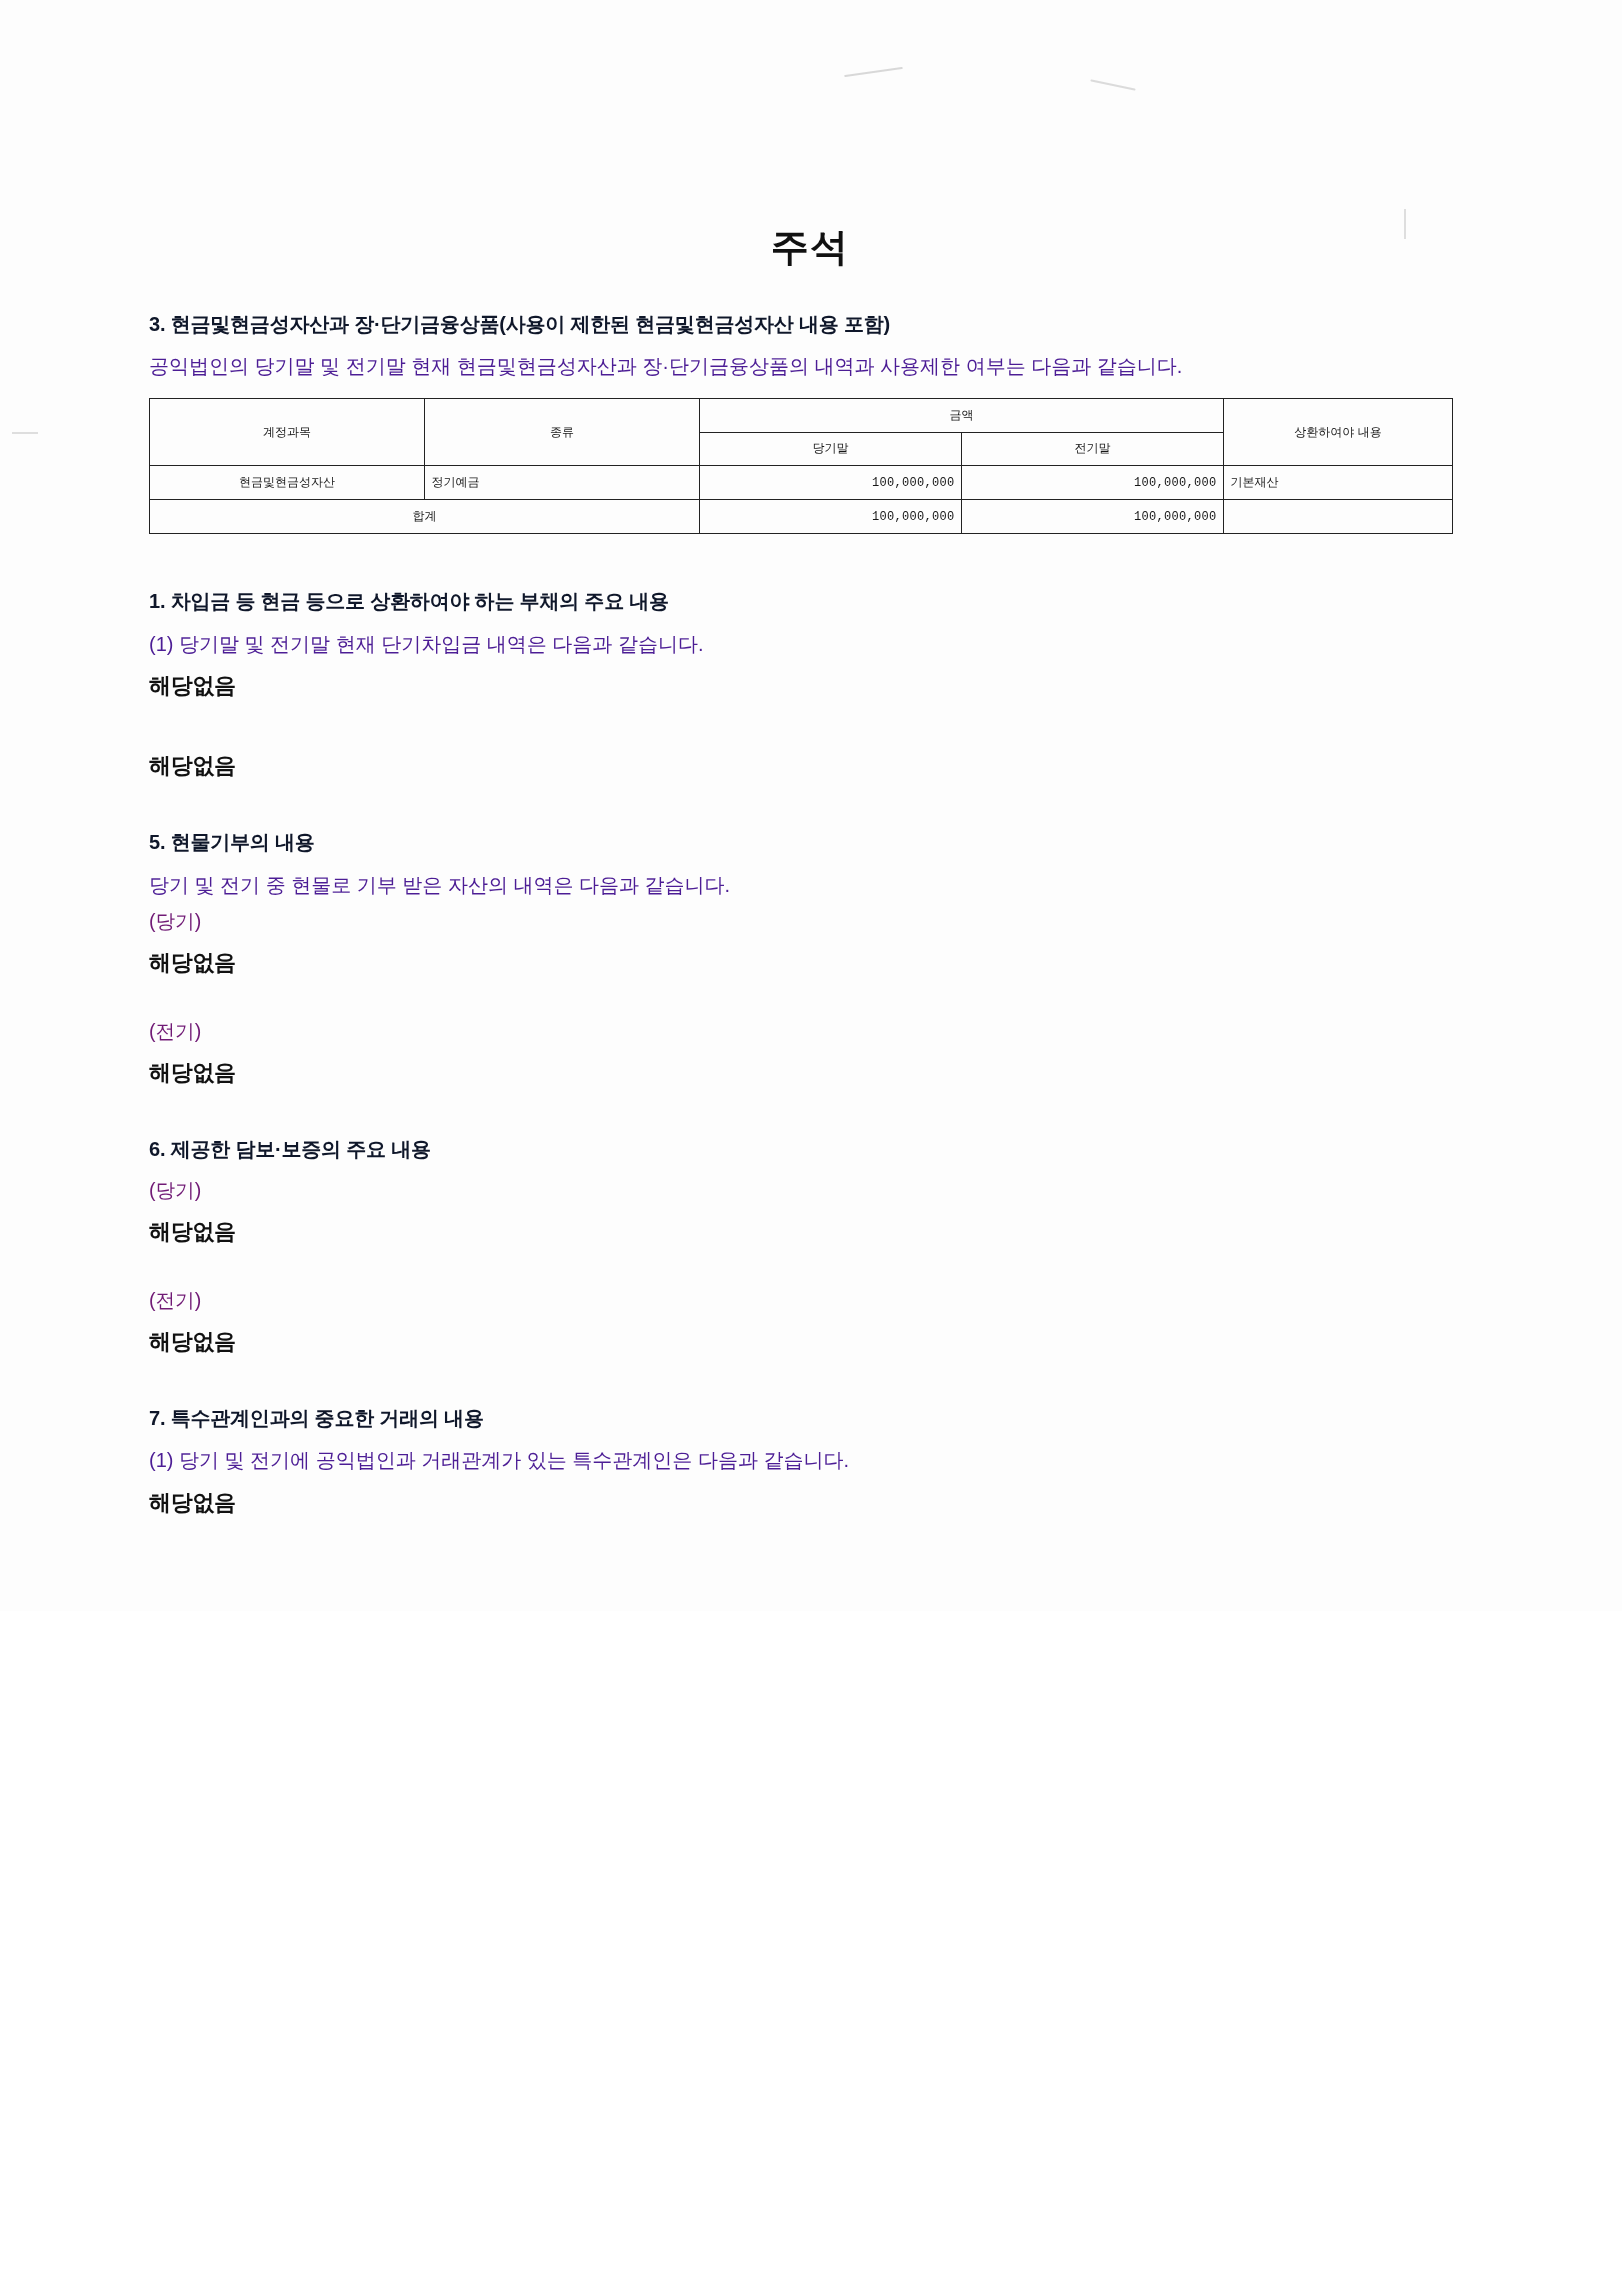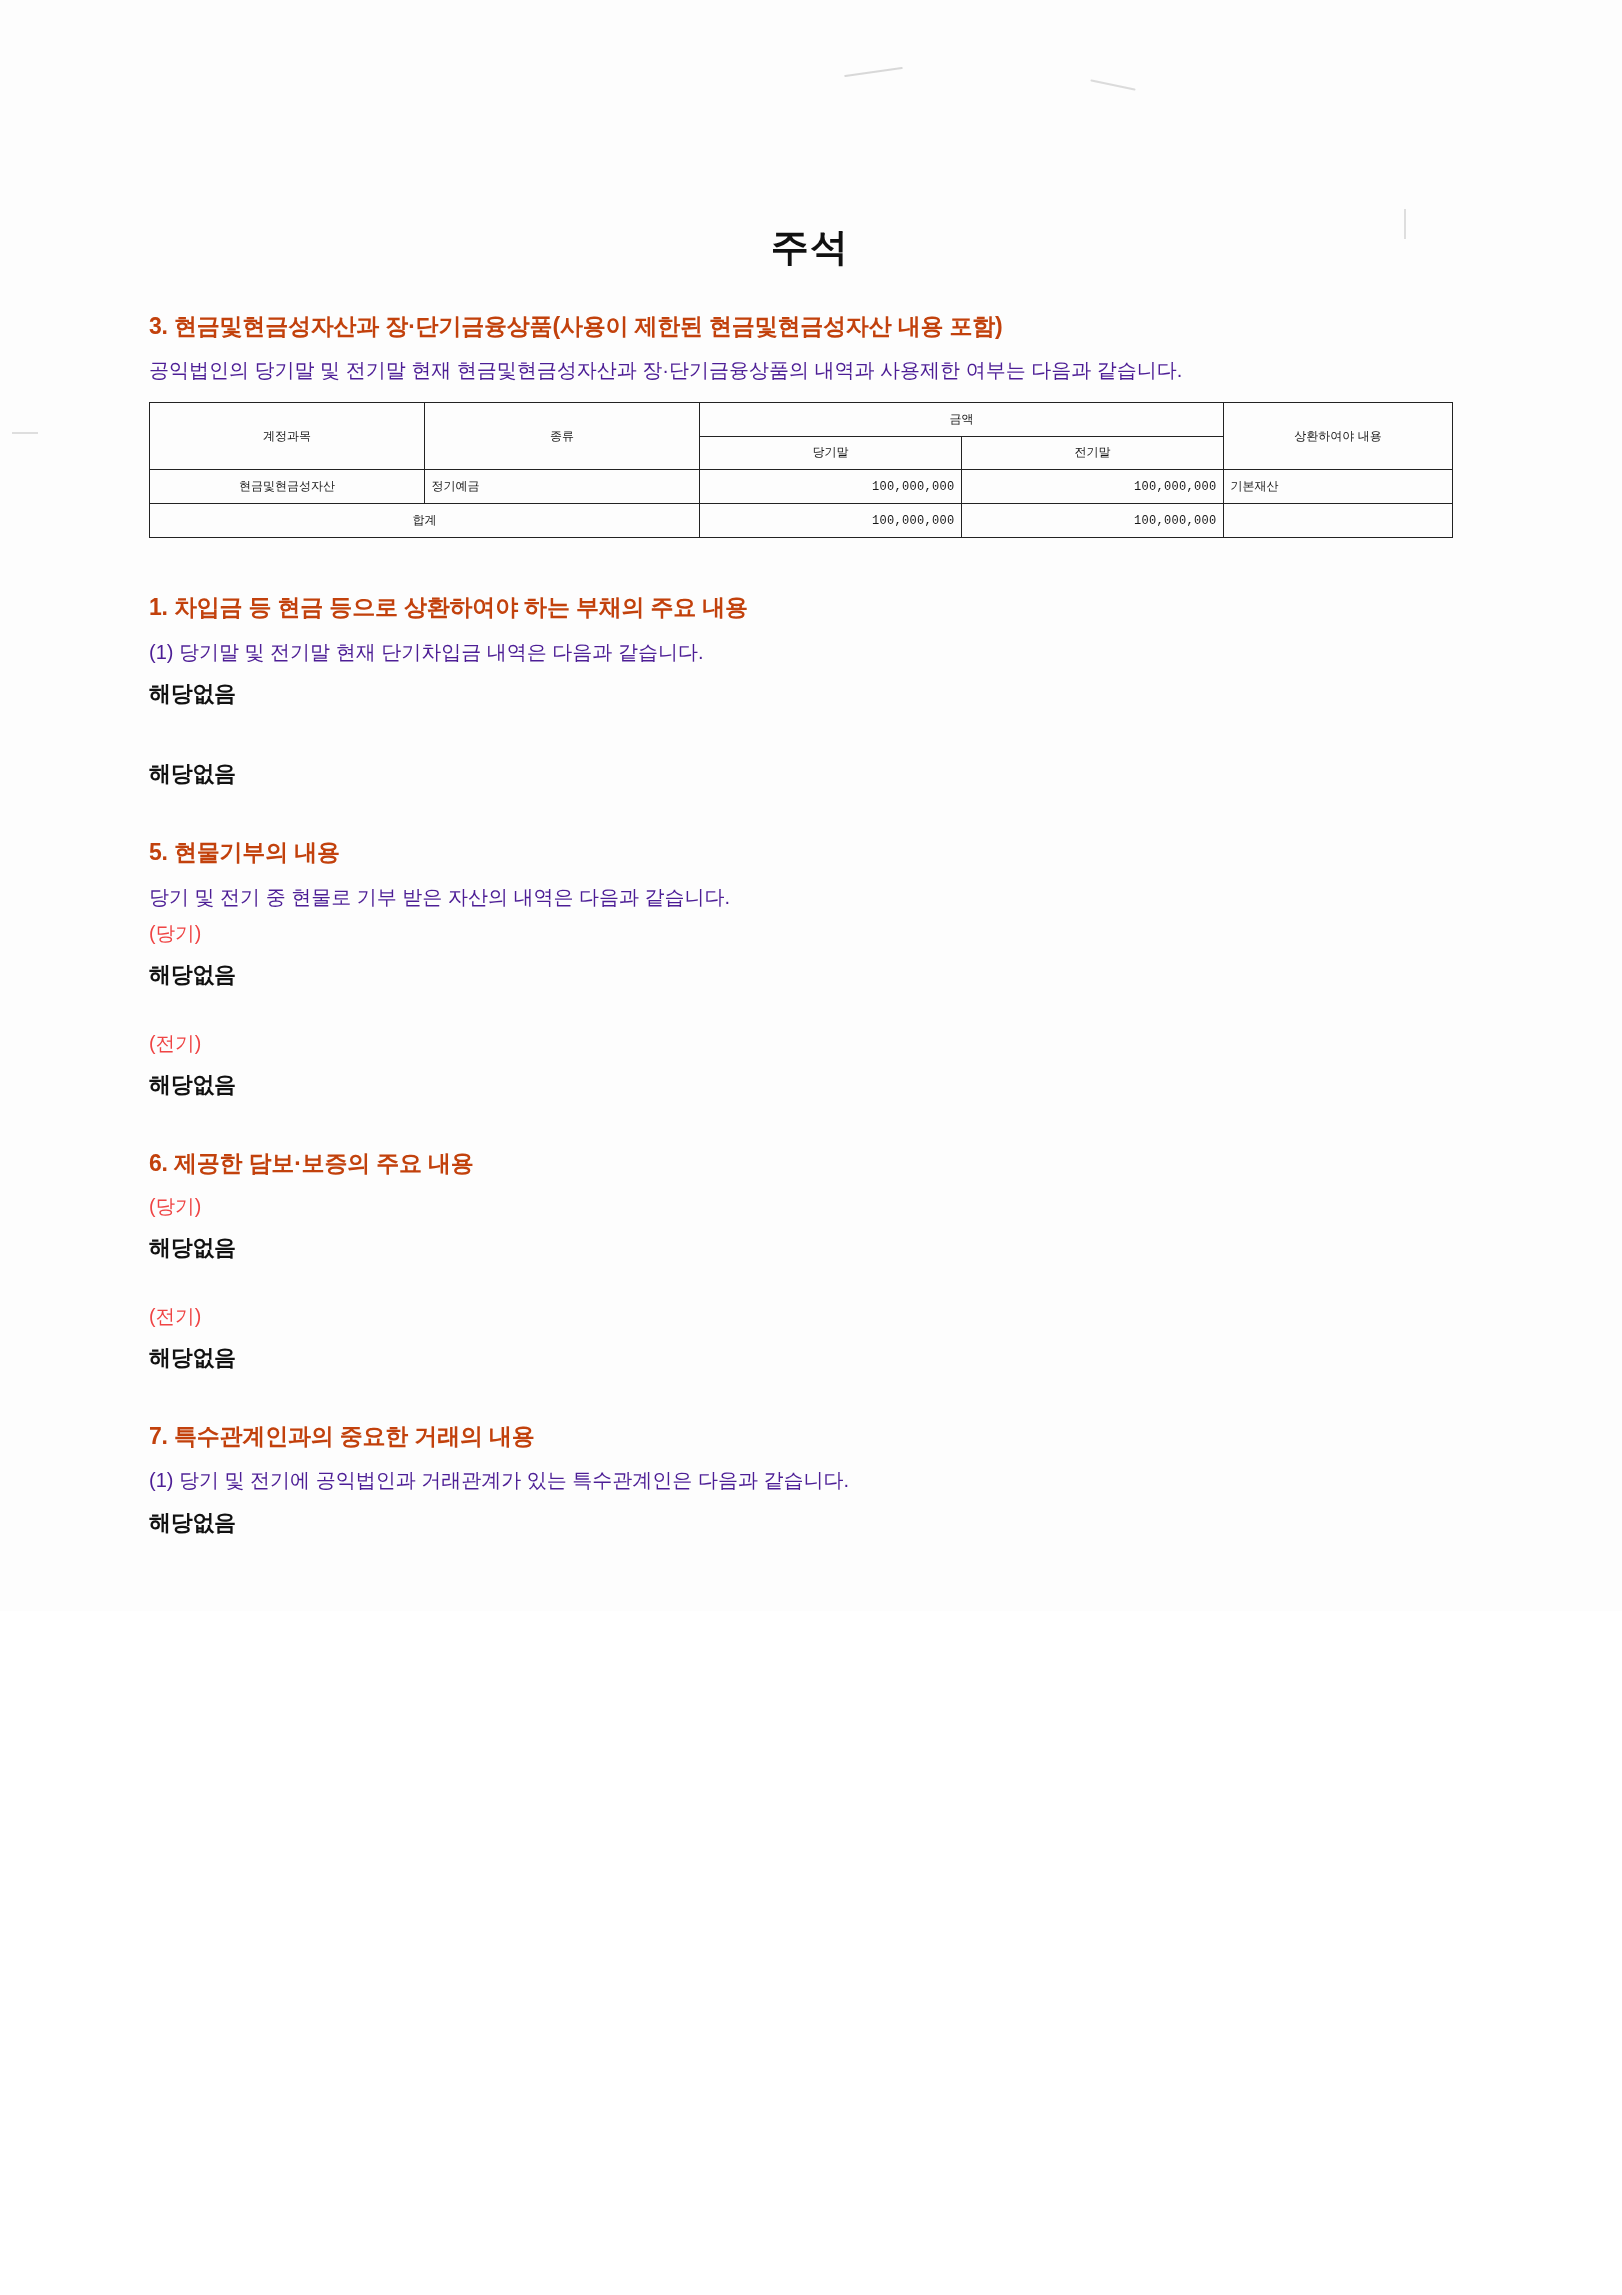--- a/index.html
+++ b/index.html
@@ -62,25 +62,25 @@
   .doc-title {
     text-align: center;
     font-size: 38px;
     font-weight: bold;
     letter-spacing: 1.3px;
     margin: 0 0 38px 0;
     color: #111;
   }
 
   .sec-heading {
-    font-size: 23px;
+    font-size: 20px;
     font-weight: bold;
     margin: 0 0 14.4px 0;
     letter-spacing: -0.2px;
-    color: #c2410c;
+    color: #0f172a;
   }
 
   .para {
     font-size: 20px;
     line-height: 1.42;
     margin: 0 0 9.2px 0;
     color: #4c1d95;
   }
 
   .para.justify {
@@ -91,21 +91,21 @@
     font-size: 22px;
     font-weight: bold;
     margin: 13px 0 0 0;
     letter-spacing: -0.3px;
     color: #111;
   }
 
   .sub-label {
     font-size: 19.6px;
     margin: 2.6px 0 0 0;
-    color: #ef4444;
+    color: #701a75;
   }
 
   .gap-lg { height: 48px; }
   .gap-md { height: 37px; }
 
   
   table.notes-table {
     border-collapse: collapse;
     width: 1302px;
     margin: 17px 0 0 0;

